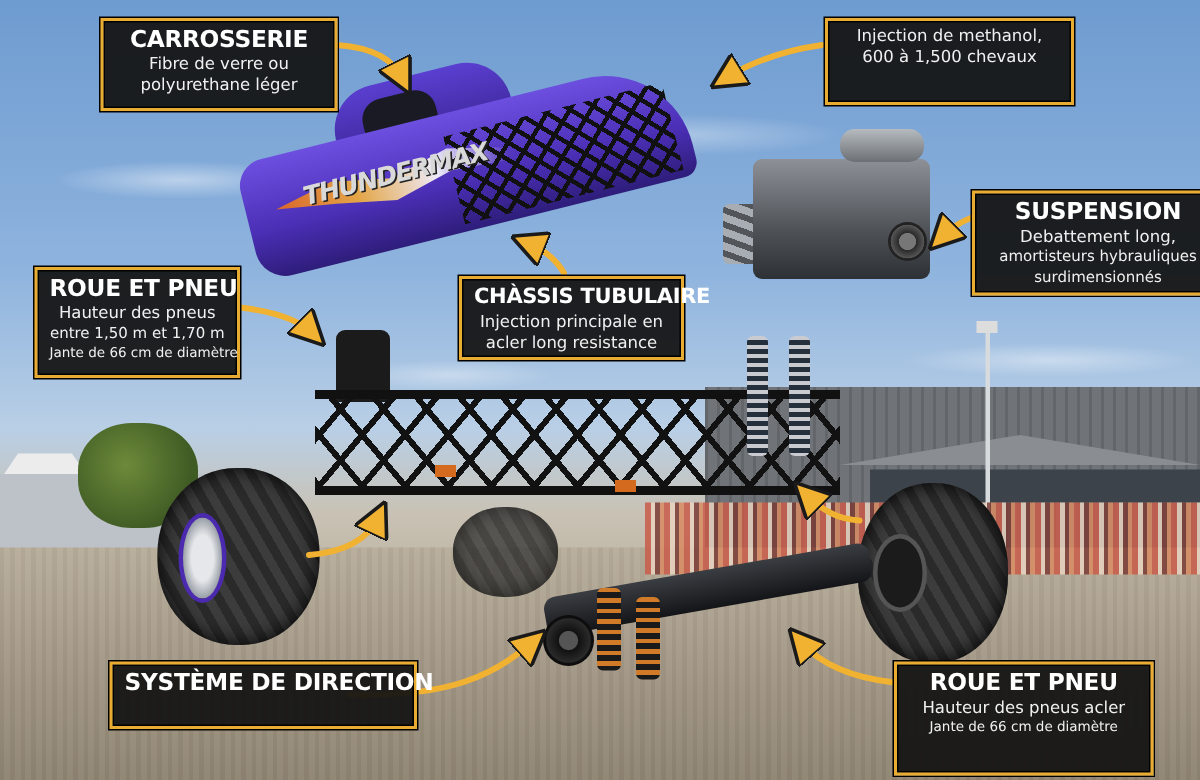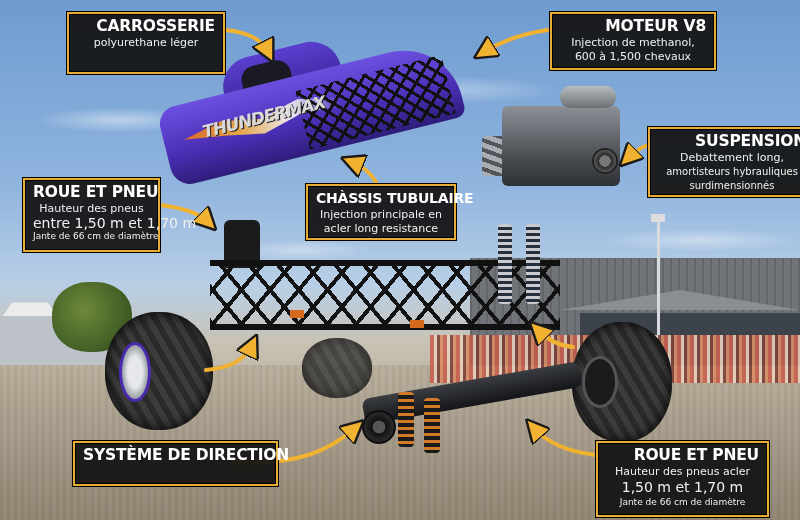--- a/index.html
+++ b/index.html
@@ -61,21 +61,21 @@
   .tire-right .rim { position: absolute; left: 10px; top: 34px; width: 36px; height: 52px; border-radius: 50%; background: #1b1b1b; border: 3px solid #555; }
   .tire-mid { left: 302px; top: 338px; width: 70px; height: 60px; opacity: .8; }
 
   .axle { position: absolute; left: 362px; top: 380px; width: 220px; height: 26px; background: linear-gradient(180deg, #3a3d42, #141518); transform: rotate(-10deg); border-radius: 8px; }
   .axle-shock { position: absolute; left: 398px; top: 392px; width: 16px; height: 55px; background: repeating-linear-gradient(180deg, #d17a27 0 3px, #1a1a1a 3px 7px); border-radius: 4px; }
   .axle-shock.b { left: 424px; top: 398px; }
   .axle-hub { position: absolute; left: 362px; top: 410px; width: 34px; height: 34px; border-radius: 50%; background: radial-gradient(circle, #555 25%, #111 28%, #2a2a2a 60%, #0d0d0d 64%); }
 
   
   .callout { position: absolute; background: rgba(20,20,20,.94); border: 2px solid #e9ac32; box-shadow: inset 0 0 0 1px #000, 0 0 0 1px #000; color: #fff; text-align: center; padding: 3px 8px 4px; }
-  .callout .title { display: block; font-family: "DejaVu Sans", sans-serif; font-weight: bold; font-size: 15.5px; line-height: 19px; letter-spacing: -.2px; white-space: nowrap; text-align: right; }
+  .callout .title { display: block; font-family: "DejaVu Sans", sans-serif; font-weight: bold; font-size: 15.5px; line-height: 19px; letter-spacing: -.2px; white-space: nowrap; }
   .callout .line { display: block; font-family: "DejaVu Sans", sans-serif; font-size: 11px; line-height: 14px; white-space: nowrap; color: #f0f0f0; }
   .callout .small { font-size: 9px; line-height: 12px; }
   .callout b { font-weight: normal; }
 
   #c-carrosserie { left: 67px; top: 12px; width: 158px; height: 62px; }
   #c-moteur { left: 550px; top: 12px; width: 166px; height: 58px; }
   #c-suspension { left: 648px; top: 127px; width: 168px; height: 70px; }
   #c-roue1 { left: 23px; top: 178px; width: 137px; height: 74px; }
   #c-chassis { left: 306px; top: 184px; width: 150px; height: 56px; }
   #c-direction { left: 28px; top: 441px; width: 205px; height: 45px; margin-left: 45px; }
@@ -155,52 +155,51 @@
       <path d="M376,182 C370,172 362,166 352,162"></path>
       <path d="M206,370 C230,368 245,360 252,345"></path>
       <path d="M573,347 C558,346 548,340 538,330"></path>
       <path d="M233,463 C300,465 330,450 355,428"></path>
       <path d="M596,455 C570,452 548,444 534,428"></path>
     </g>
   </svg>
 
   <div class="callout" id="c-carrosserie">
     <span class="title">CARROSSERIE</span>
+    <span class="line">Fibre de verre ou</span>
     <span class="line">polyurethane léger</span>
   </div>
 
   <div class="callout" id="c-moteur">
-    <span class="title">MOTEUR V8</span>
     <span class="line">Injection de methanol,</span>
     <span class="line"><b>600 à 1,500</b><span> chevaux</span></span>
   </div>
 
   <div class="callout" id="c-suspension">
     <span class="title">SUSPENSION</span>
     <span class="line">Debattement long,</span>
     <span class="line" style="font-size:10px">amortisteurs hybrauliques</span>
     <span class="line" style="font-size:10px">surdimensionnés</span>
   </div>
 
   <div class="callout" id="c-roue1">
     <span class="title">ROUE ET PNEU</span>
     <span class="line">Hauteur des pneus</span>
-    <span class="line" style="font-size:14px"><span>entre </span><b>1,50 m</b><span> et </span><b>1,70 m</b></span>
+    <span class="line" style="font-size:10px"><span>entre </span><b>1,50 m</b><span> et </span><b>1,70 m</b></span>
     <span class="line small"><span>Jante de </span><b>66</b><span> cm de diamètre</span></span>
   </div>
 
   <div class="callout" id="c-chassis">
     <span class="title" style="font-size:14px">CHÀSSIS TUBULAIRE</span>
     <span class="line">Injection principale en</span>
     <span class="line">acler long resistance</span>
   </div>
 
   <div class="callout" id="c-direction">
     <span class="title">SYSTÈME DE DIRECTION</span>
   </div>
 
   <div class="callout" id="c-roue2">
     <span class="title">ROUE ET PNEU</span>
     <span class="line">Hauteur des pneus acler</span>
-    <span class="line big"><b>1,50 m et 1,70 m</b></span>
     <span class="line small"><span>Jante de </span><b>66</b><span> cm de diamètre</span></span>
   </div>
 </div>
 
 </body></html>

